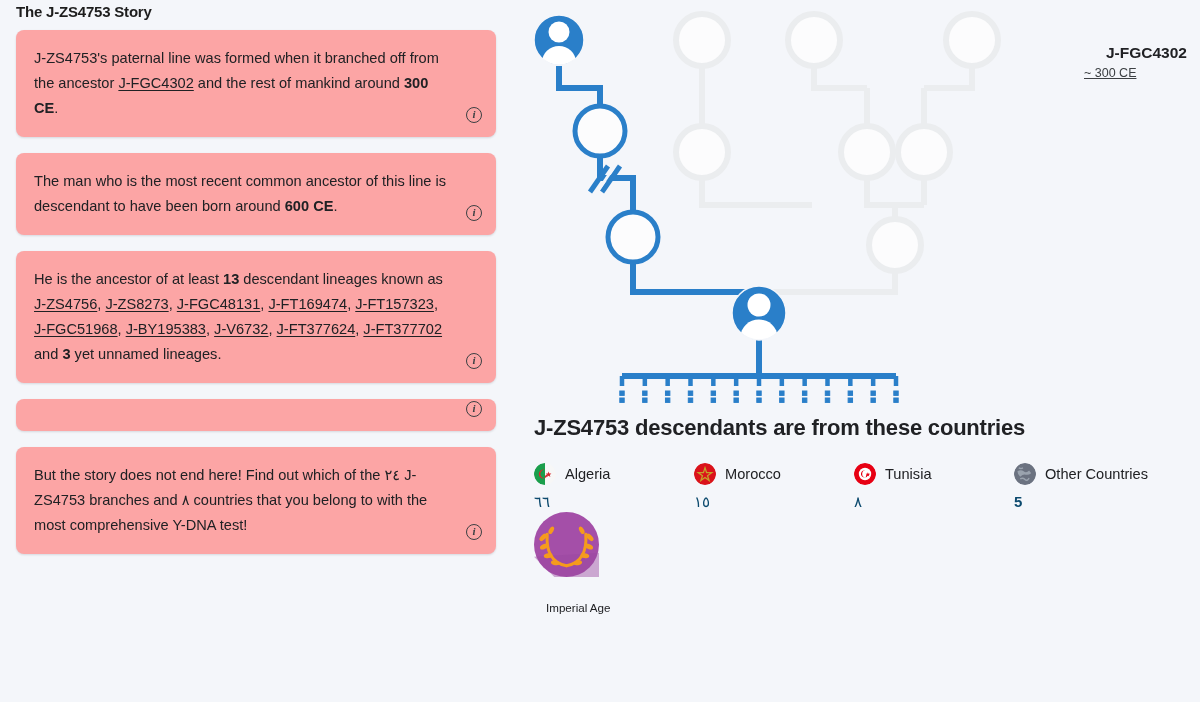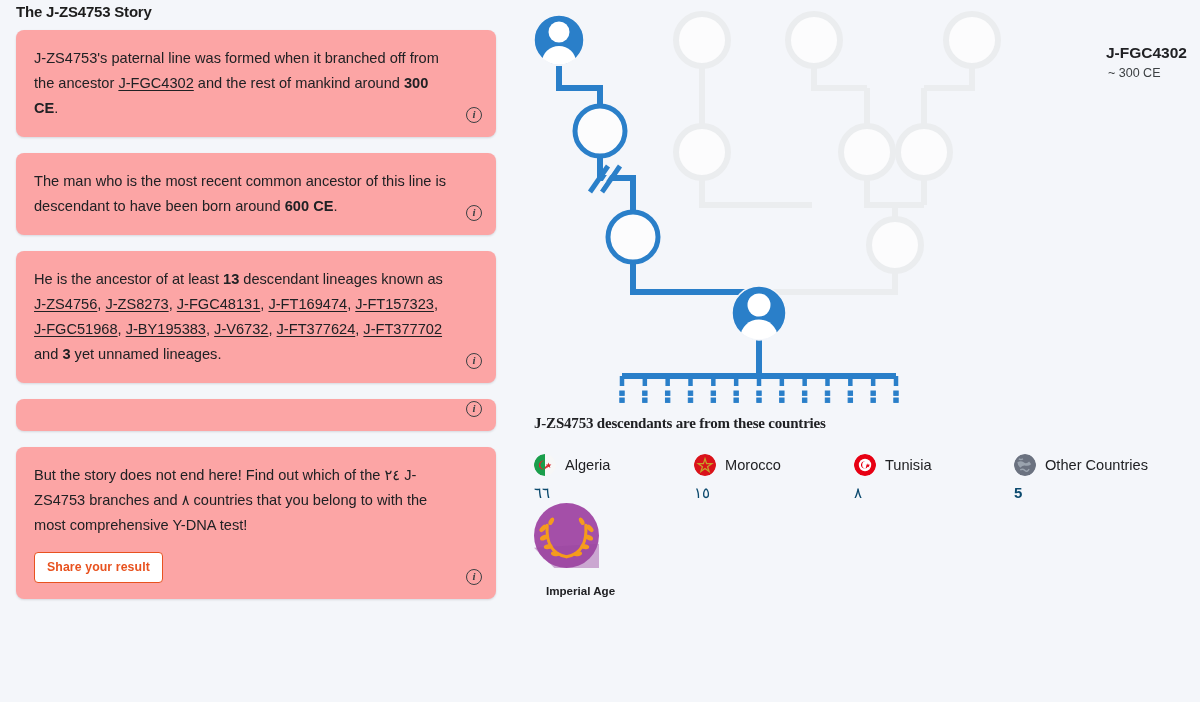--- a/index.html
+++ b/index.html
@@ -93,25 +93,24 @@
   }
   .node-sub {
     position: absolute;
     font-size: 12.5px;
     color: #3c4043;
     white-space: nowrap;
   }
 
   
   .countries-head {
-    font-size: 15px;
+    font-size: 22px;
     margin: 0 0 22px 22px;
     color: #202124;
     letter-spacing: -0.2px;
-    font-family: Liberation Serif, serif;
   }
   .countries-head b { font-weight: bold; }
   .country-row {
     display: flex;
     margin-left: 22px;
     gap: 0;
   }
   .country {
     width: 160px;
   }
@@ -132,23 +131,23 @@
   .badges-head {
     font-size: 21.5px;
     margin: 32px 0 14px 22px;
     color: #202124;
     letter-spacing: -0.2px;
   }
   .badge-row { display: flex; margin-left: 22px; gap: 22px; }
   .badge { width: 65px; text-align: left; }
   .badge-img { width: 65px; height: 65px; display:block; }
   .badge-cap {
-    margin-top: 16px;
+    margin-top: 24px;
     font-size: 11.6px;
-    font-weight: bold;
+    font-weight: normal;
     color: #202124;
     white-space: nowrap;
     padding-left: 12px;
   }
 </style>
 </head>
 <body>
 
 <div class="page">
 
@@ -178,21 +177,20 @@
     </div>
 
     <div class="card">
       <span class="info-icon">i</span>
     </div>
 
     <div class="card">
       <p>
         <span>But the story does not end here! Find out which of the </span><span>٢٤</span><span> J-ZS4753 branches and </span><span>٨</span><span> countries that you belong to with the most comprehensive Y-DNA test!</span>
       </p>
-      <div class="share-btn">Share your result</div>
       <span class="info-icon">i</span>
     </div>
   </div>
 
   <div class="right-col">
 
     <div class="tree-wrap">
       <svg class="tree-svg" width="688" height="415" viewBox="0 0 688 415">
         <defs>
           <clipPath id="avClip1">
@@ -359,21 +357,21 @@
           <circle cx="247" cy="313" r="27" fill="#2a7fc9"></circle>
           <g clip-path="url(#avClip2)" fill="#ffffff">
             <circle cx="247" cy="305" r="11.5"></circle>
             <ellipse cx="247" cy="337" rx="18.5" ry="17.5"></ellipse>
           </g>
           <circle cx="247" cy="313" r="27" fill="none" stroke="#f4f6fa" stroke-width="1.5"></circle>
         </g>
       </svg>
 
       <div class="node-label" style="left:594px;top:44px;">J-FGC4302</div>
-      <div class="node-sub" style="left:596px;top:66px;">~ 300 CE</div>
+      <div class="node-sub" style="left:572px;top:66px;text-decoration:underline;">~ 300 CE</div>
 
     </div>
 
     <h2 class="countries-head">
       <b>J-ZS4753</b><span> descendants are from these countries</span>
     </h2>
 
     <div class="country-row" id="country-row">
         <div class="country">
           <div class="country-top">

